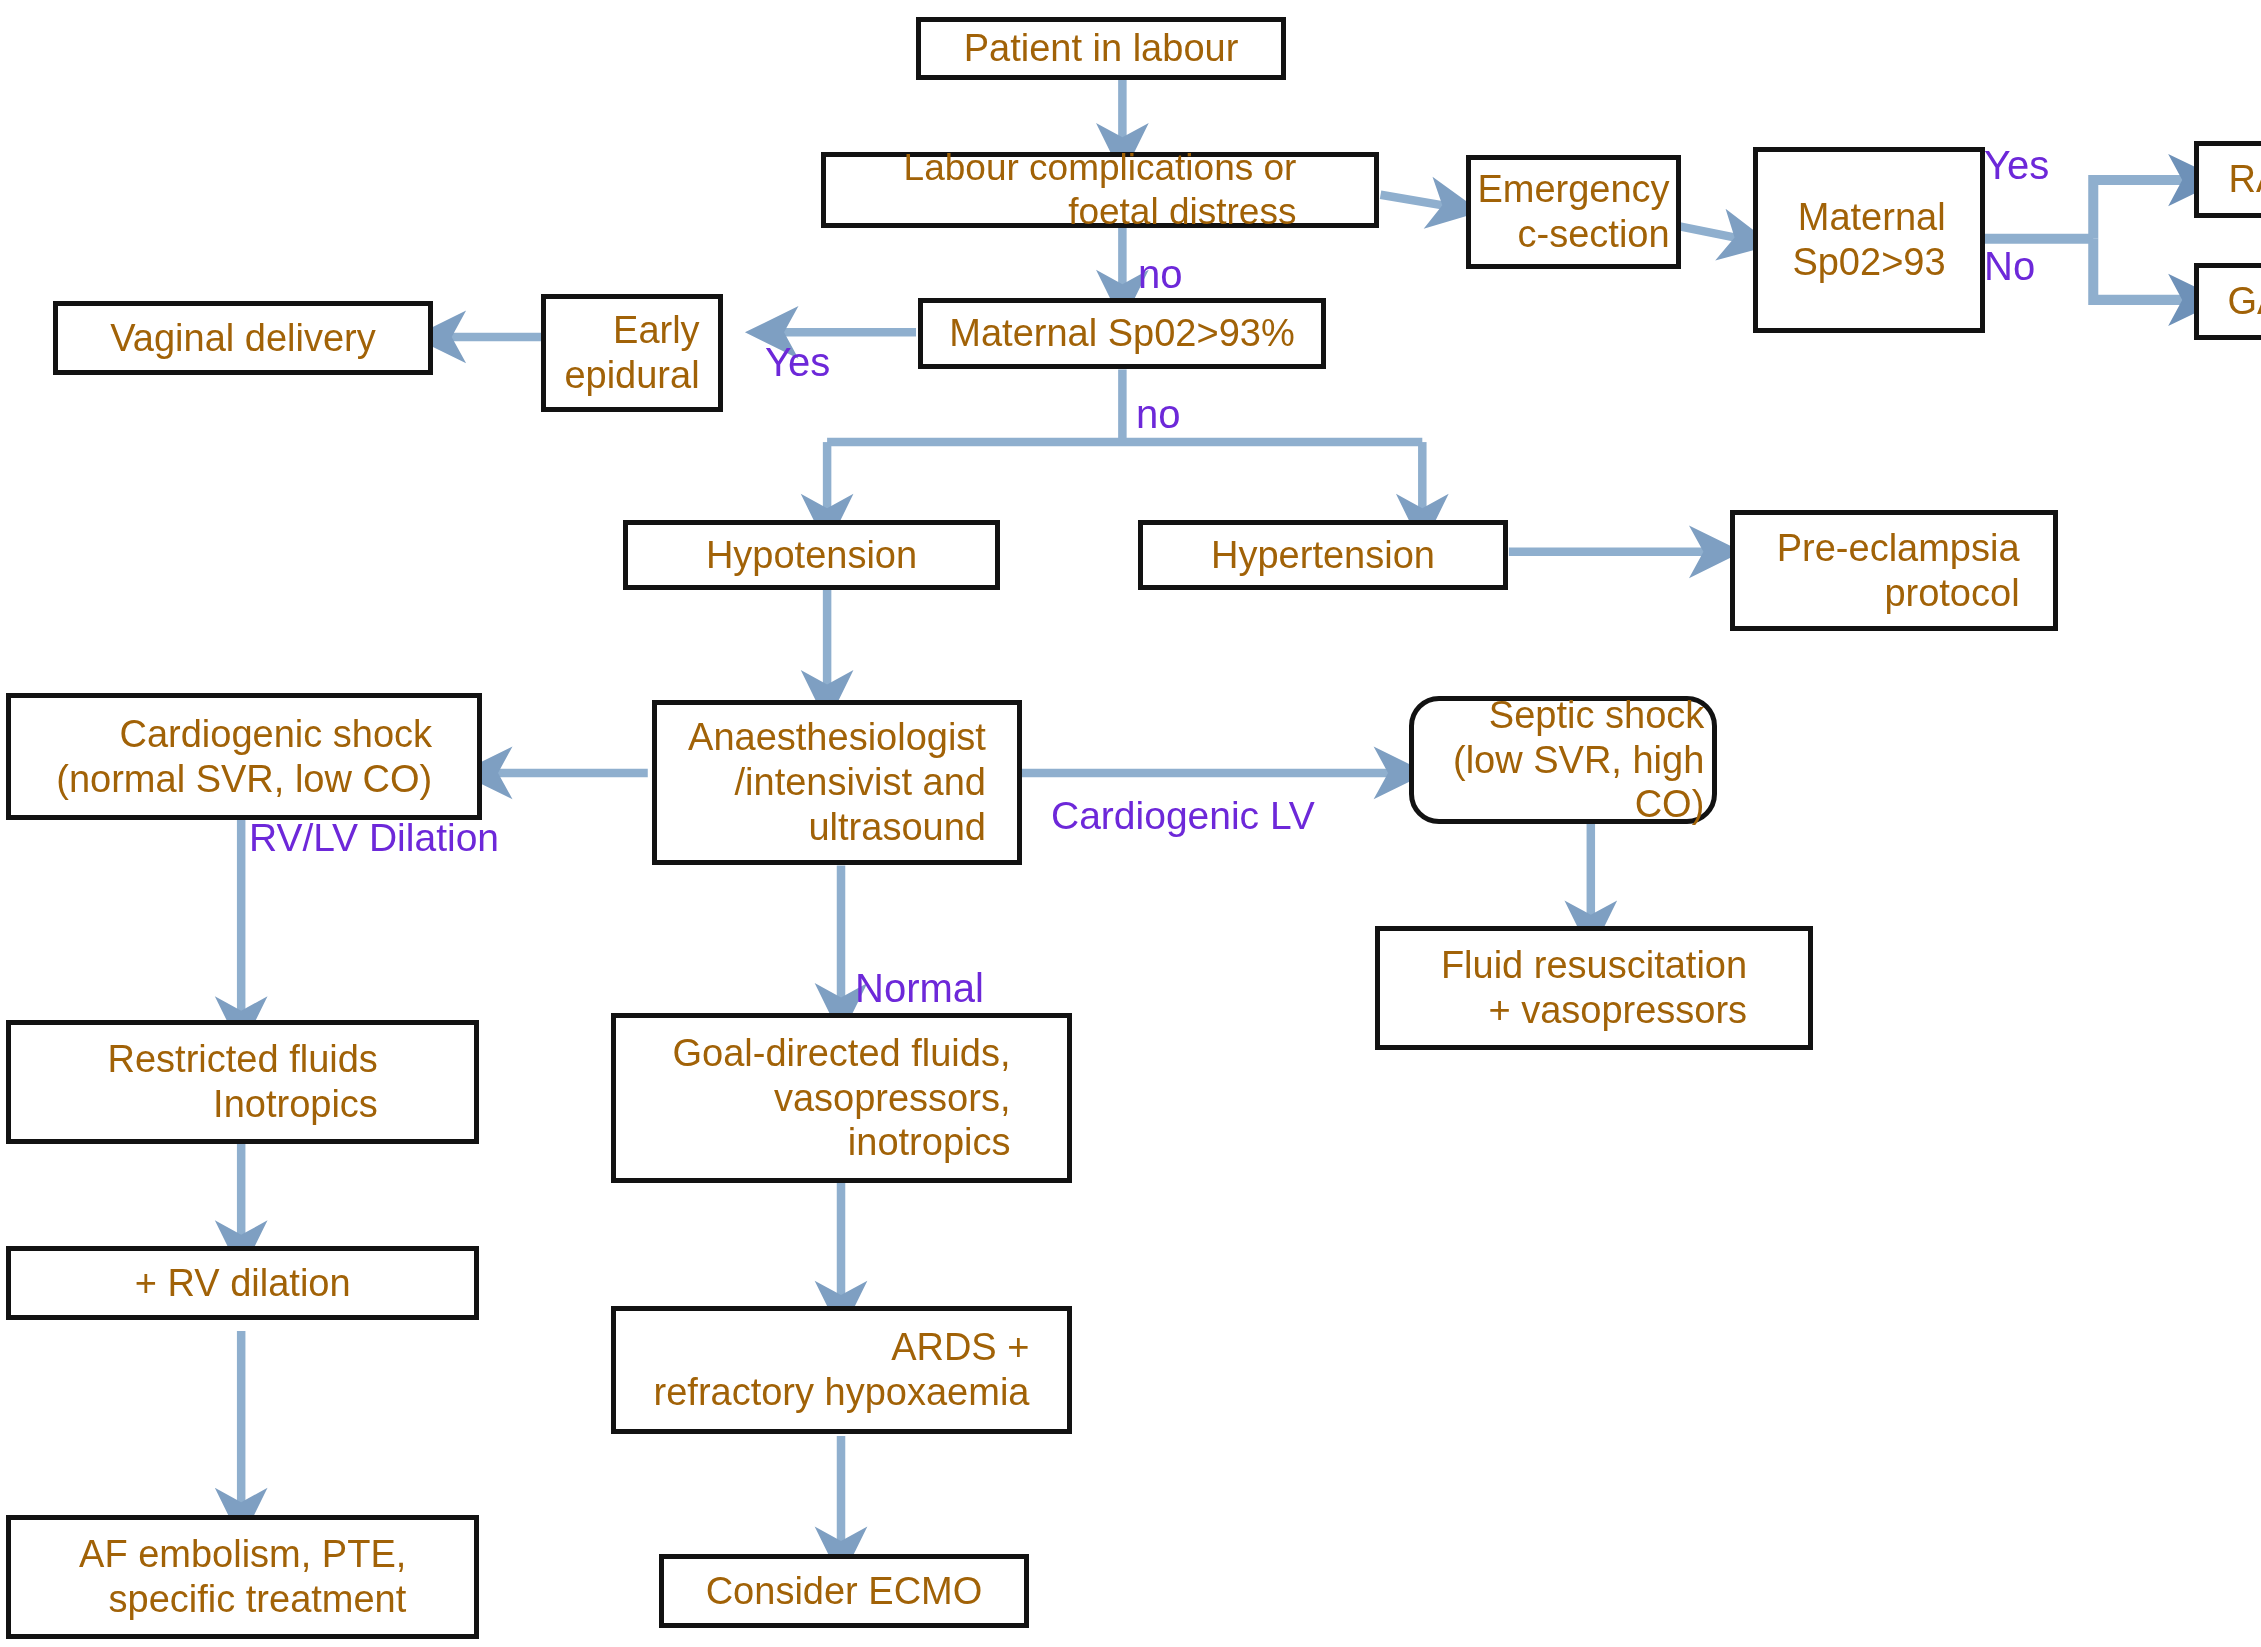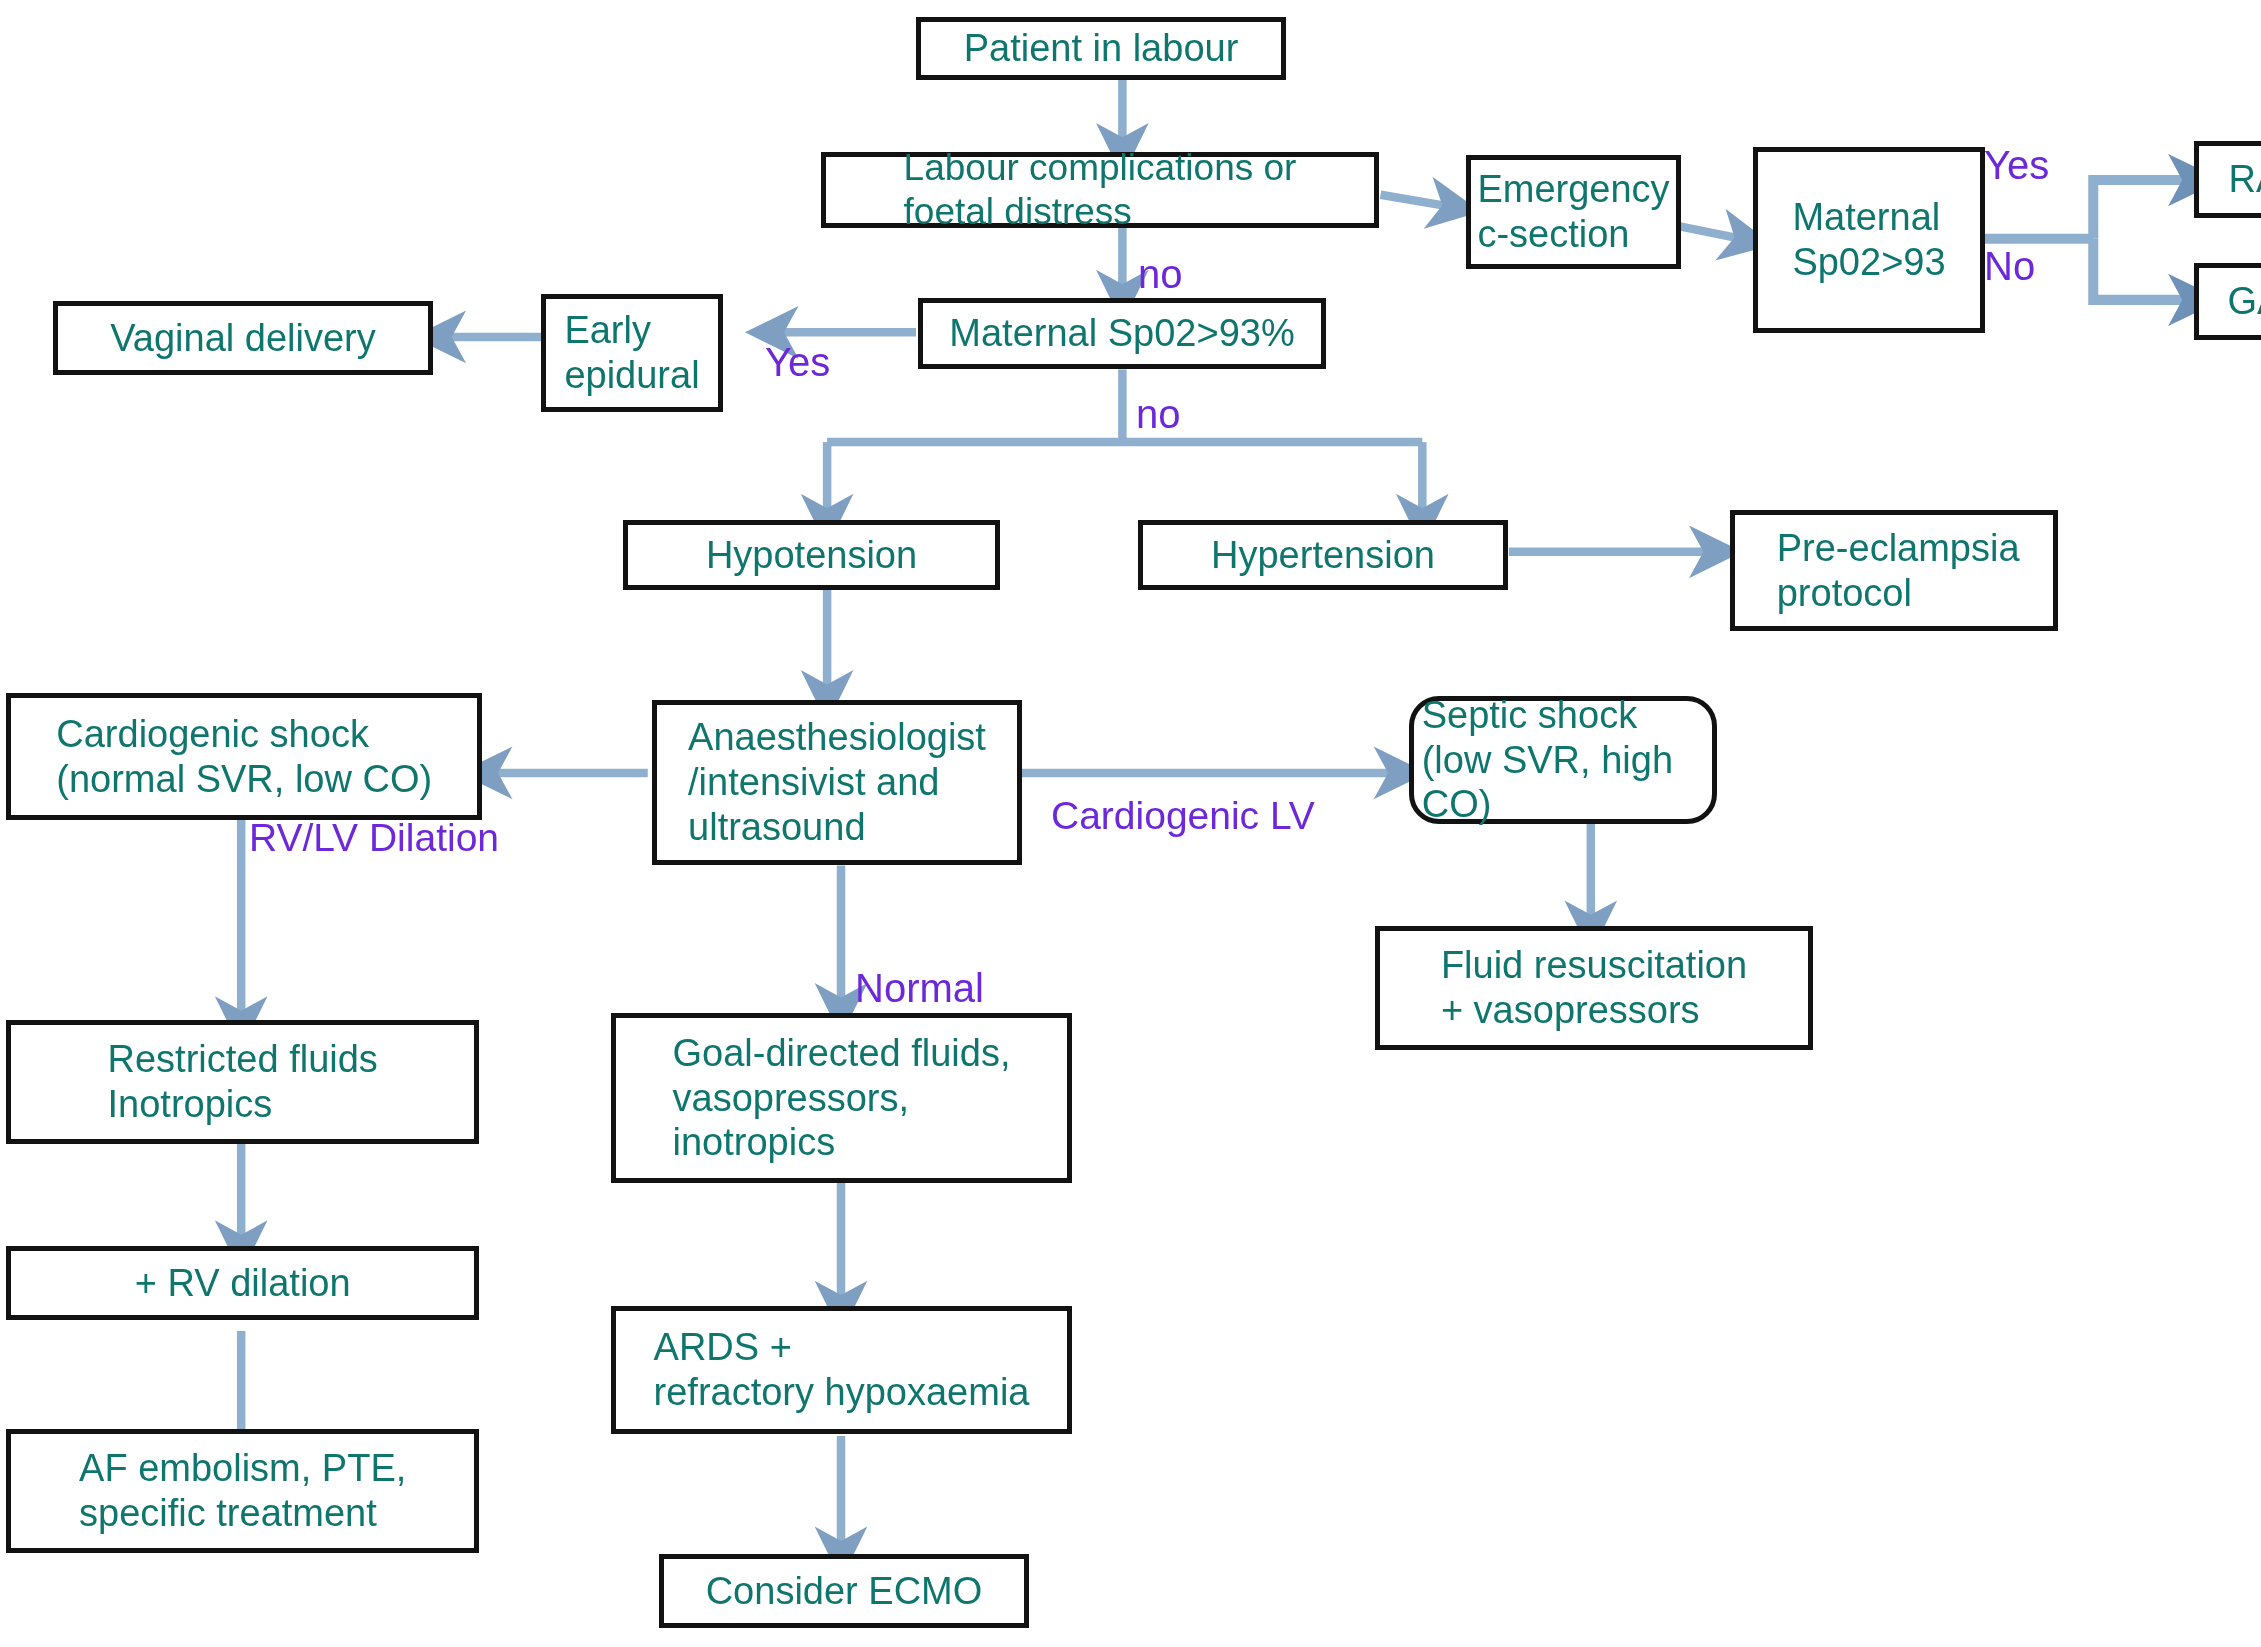--- a/index.html
+++ b/index.html
@@ -7,22 +7,22 @@
   #stage{position:relative;width:2261px;height:1647px;background:#fff;overflow:hidden;}
   svg.edges{position:absolute;left:0;top:0;width:2261px;height:1647px;pointer-events:none;}
   .node{
     position:absolute;
     box-sizing:border-box;
     background:#ffffff;
     border:5.4px solid #121212;
     display:flex;
     align-items:center;
     justify-content:center;
-    text-align:left;
-    color:#0f766e;
+    text-align:right;
+    color:#a16207;
     line-height:1.18;
     font-size:38px;
     padding:1.5px 7.7px;
     white-space:pre-line;
     z-index:3;
   }
   .lbl{
     position:absolute;
     color:#6d28d9;
     font-size:40px;
@@ -140,21 +140,21 @@
 
   <div class="node" style="left:611px;top:1013px;width:461px;height:170px;">Goal-directed fluids,
 vasopressors,
 inotropics</div>
 
   <div class="node" style="left:6.2px;top:1246px;width:473px;height:74px;">+ RV dilation</div>
 
   <div class="node" style="left:611px;top:1306px;width:461px;height:128px;">ARDS +
 refractory hypoxaemia</div>
 
-  <div class="node" style="left:6.2px;top:1429px;width:473px;height:124px;">AF embolism, PTE,
+  <div class="node" style="left:6.2px;top:1515px;width:473px;height:124px;">AF embolism, PTE,
 specific treatment</div>
 
   <div class="node" style="left:659px;top:1554px;width:370px;height:74px;">Consider ECMO</div>
 
   <div class="lbl" style="left:1138px;top:254px;">no</div>
 
   <div class="lbl" style="left:1984px;top:145px;">Yes</div>
 
   <div class="lbl" style="left:1984px;top:246px;">No</div>
 

